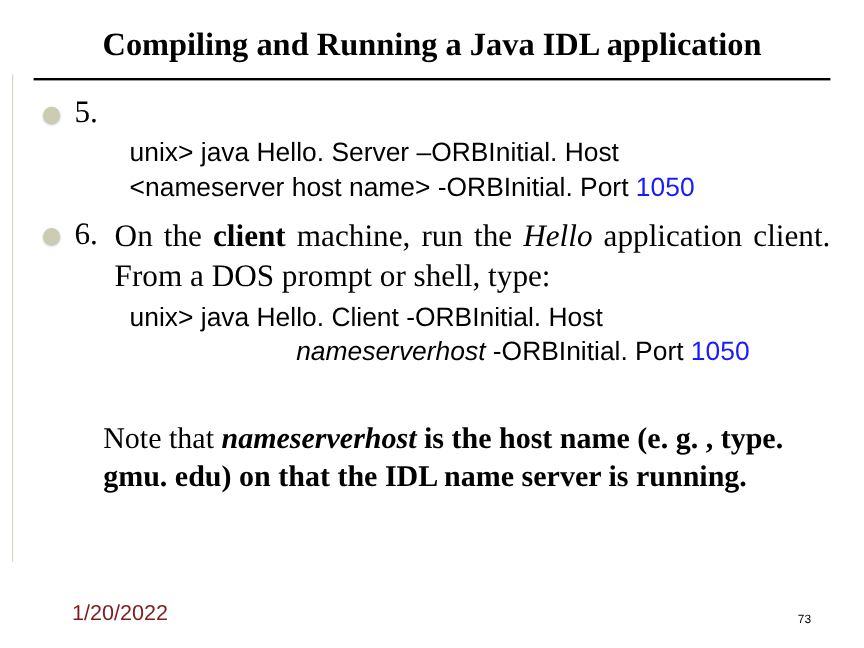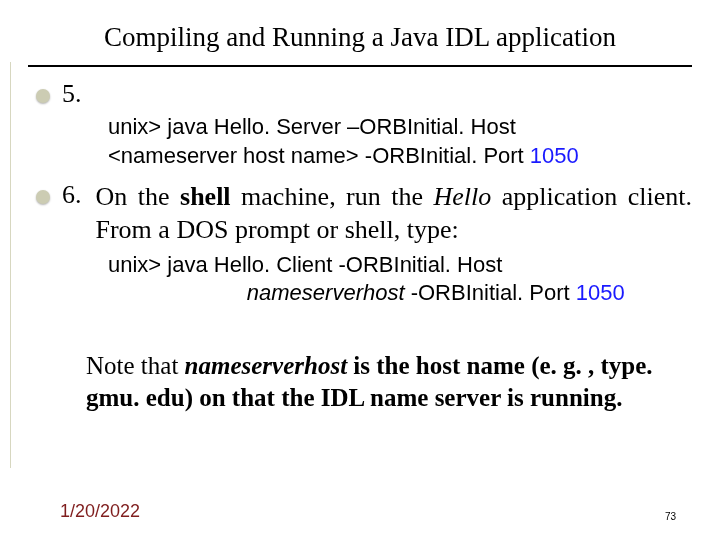--- a/index.html
+++ b/index.html
@@ -12,21 +12,21 @@
     color: #000;
     position: relative;
     overflow: hidden;
   }
   .slide {
     padding: 18px 28px 0 28px;
     box-sizing: border-box;
   }
   .title {
     font-size: 27px;
-    font-weight: normal;
+    font-weight: bold;
     text-align: center;
     margin: 4px 0 12px 0;
   }
   .hr {
     border: none;
     border-top: 2px solid #000;
     margin: 6px 0 12px 0;
   }
   .item {
     display: flex;
@@ -115,21 +115,21 @@
 
   <div class="cmd">
     <span>unix&gt; </span><span class="java">java Hello. Server –ORBInitial. Host</span><br>
     <span class="java">&lt;nameserver host name&gt; -ORBInitial. Port </span><span class="blue java">1050</span>
   </div>
 
   <div class="item">
     <div class="bullet"></div>
     <div class="num">6.</div>
     <div class="body justify">
-      <span>On the </span><span class="bold">shell</span><span> machine, run the </span><span class="italic">Hello</span><span> application client. From a DOS prompt or shell, type:</span>
+      <span>On the </span><span class="bold">client</span><span> machine, run the </span><span class="italic">Hello</span><span> application client. From a DOS prompt or shell, type:</span>
     </div>
   </div>
 
   <div class="cmd">
     <span>unix&gt; </span><span class="java">java Hello. Client -ORBInitial. Host</span><br>
     <span style="visibility:hidden">unix&gt; java Hel</span><span class="java italic">nameserverhost</span><span class="java"> -ORBInitial. Port </span><span class="blue java">1050</span>
   </div>
 
   <div class="note">
     <br>

